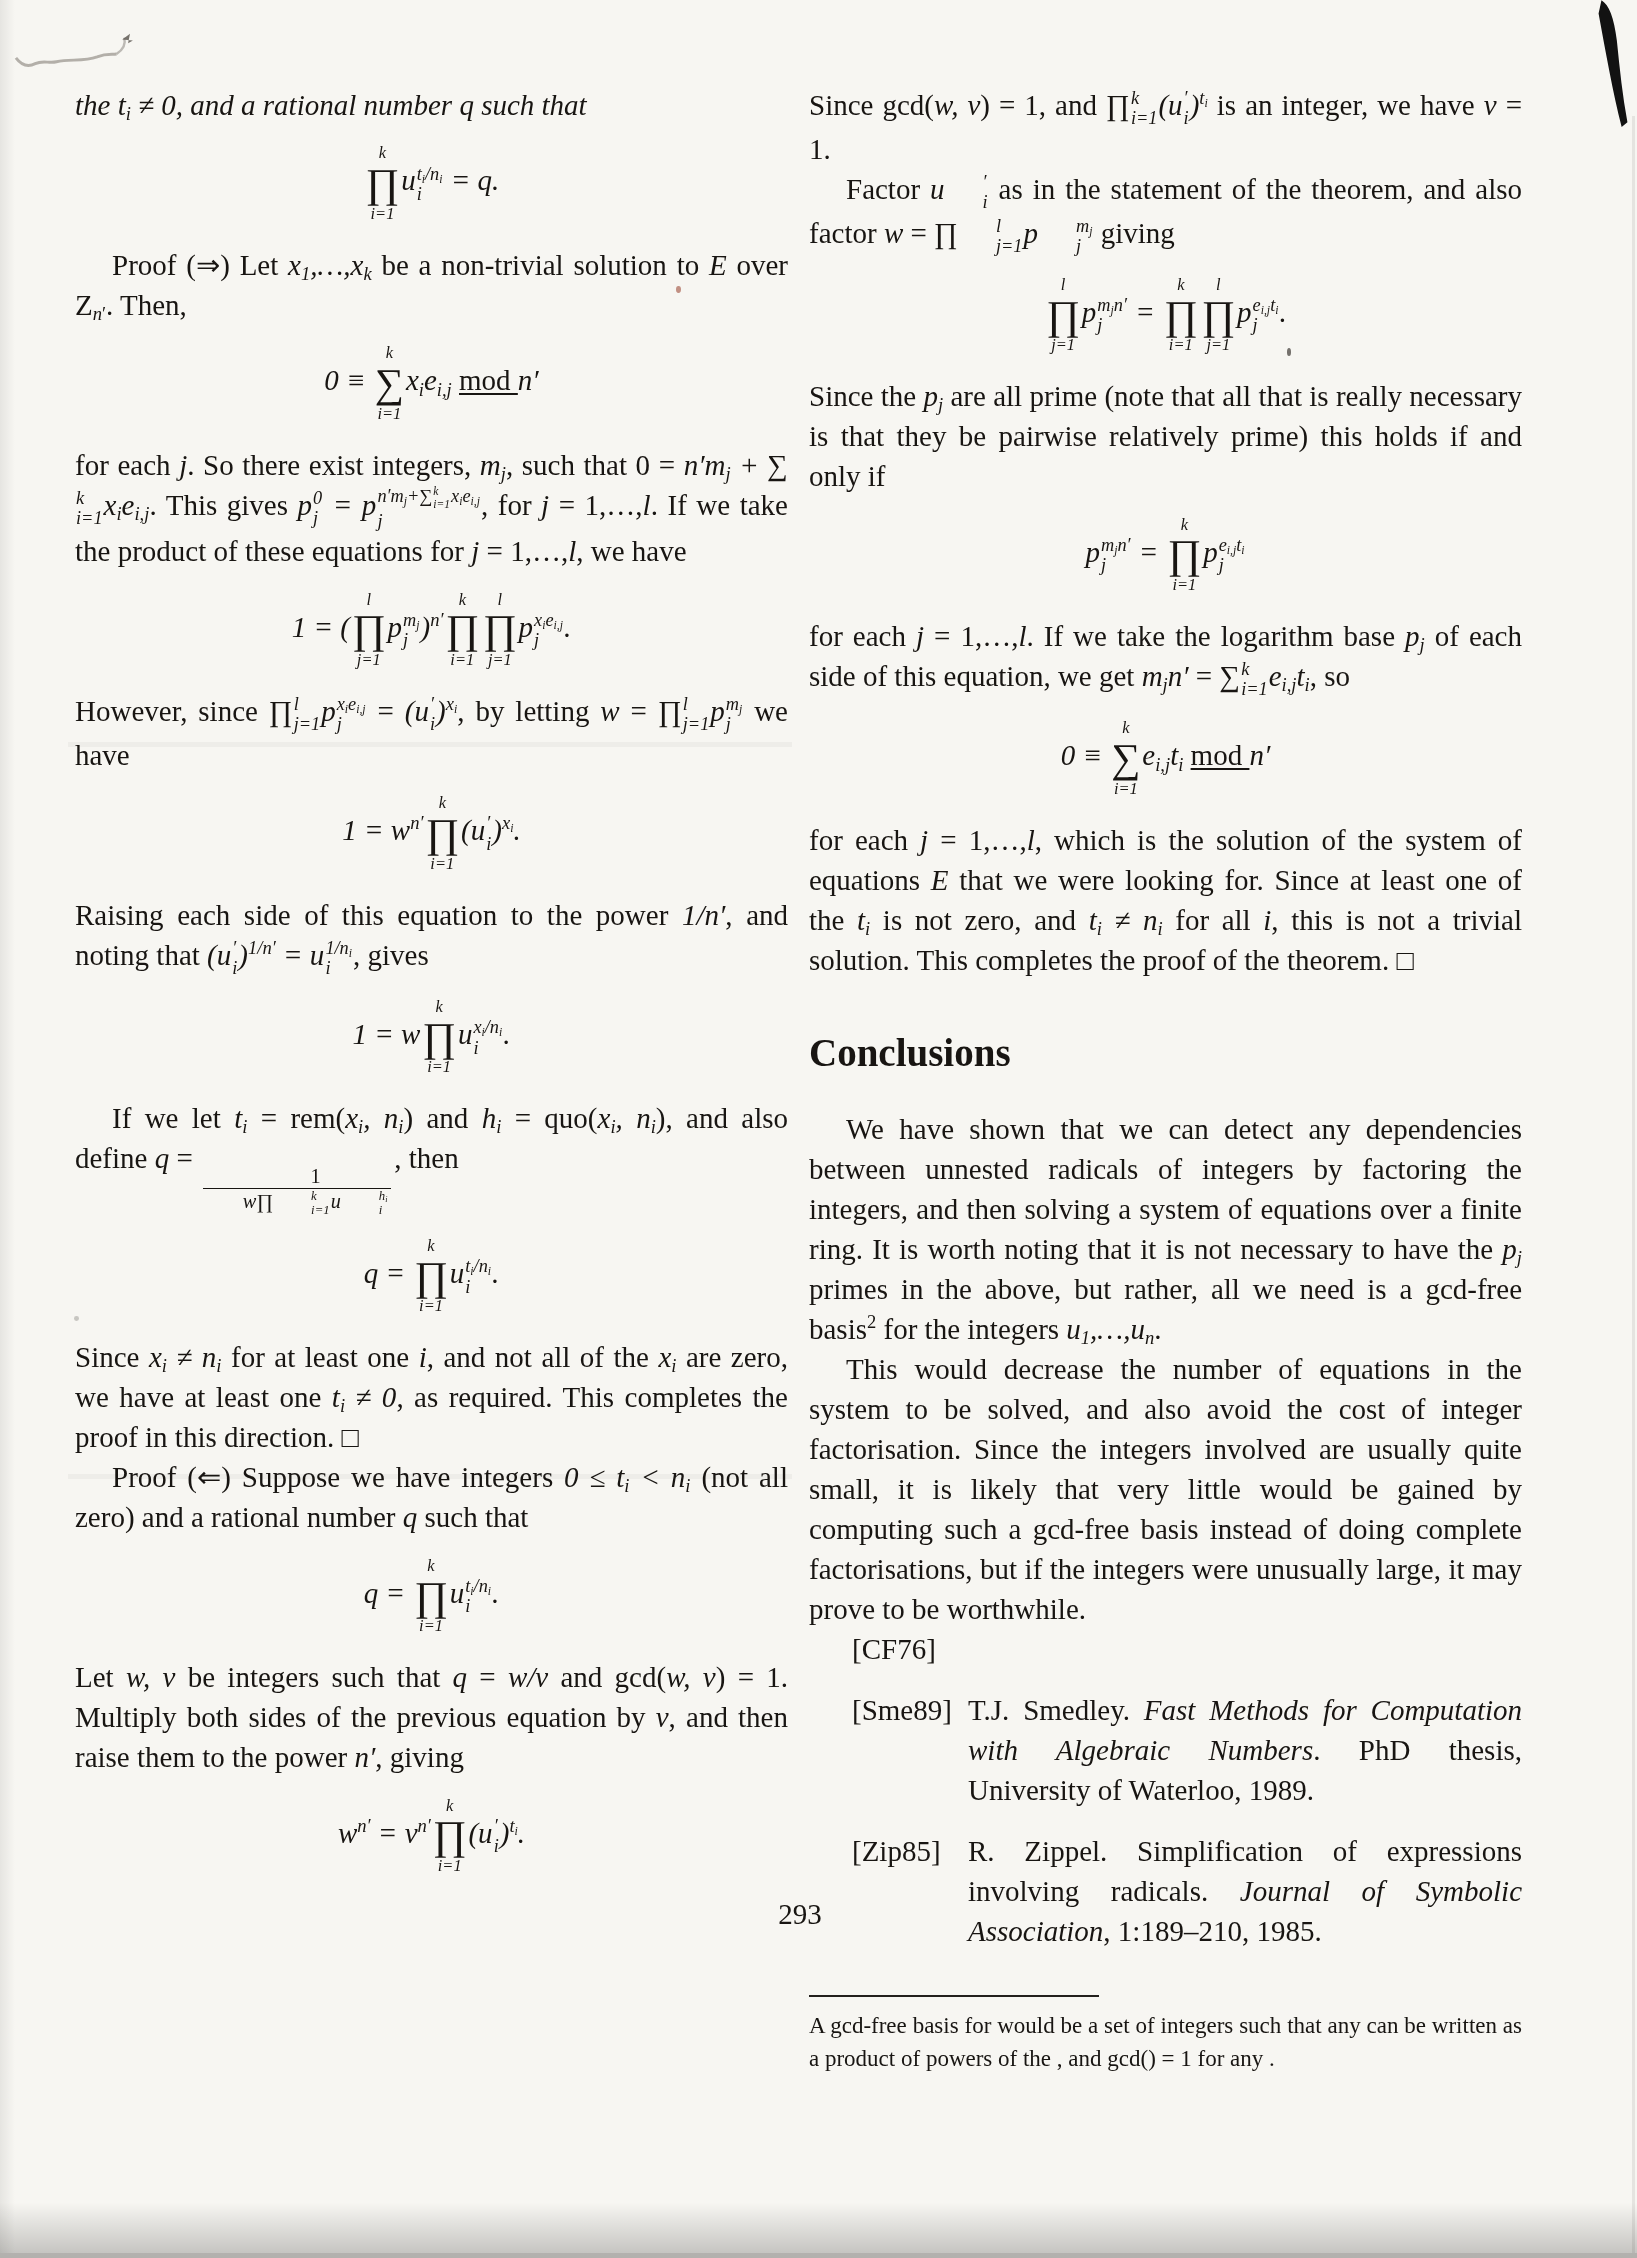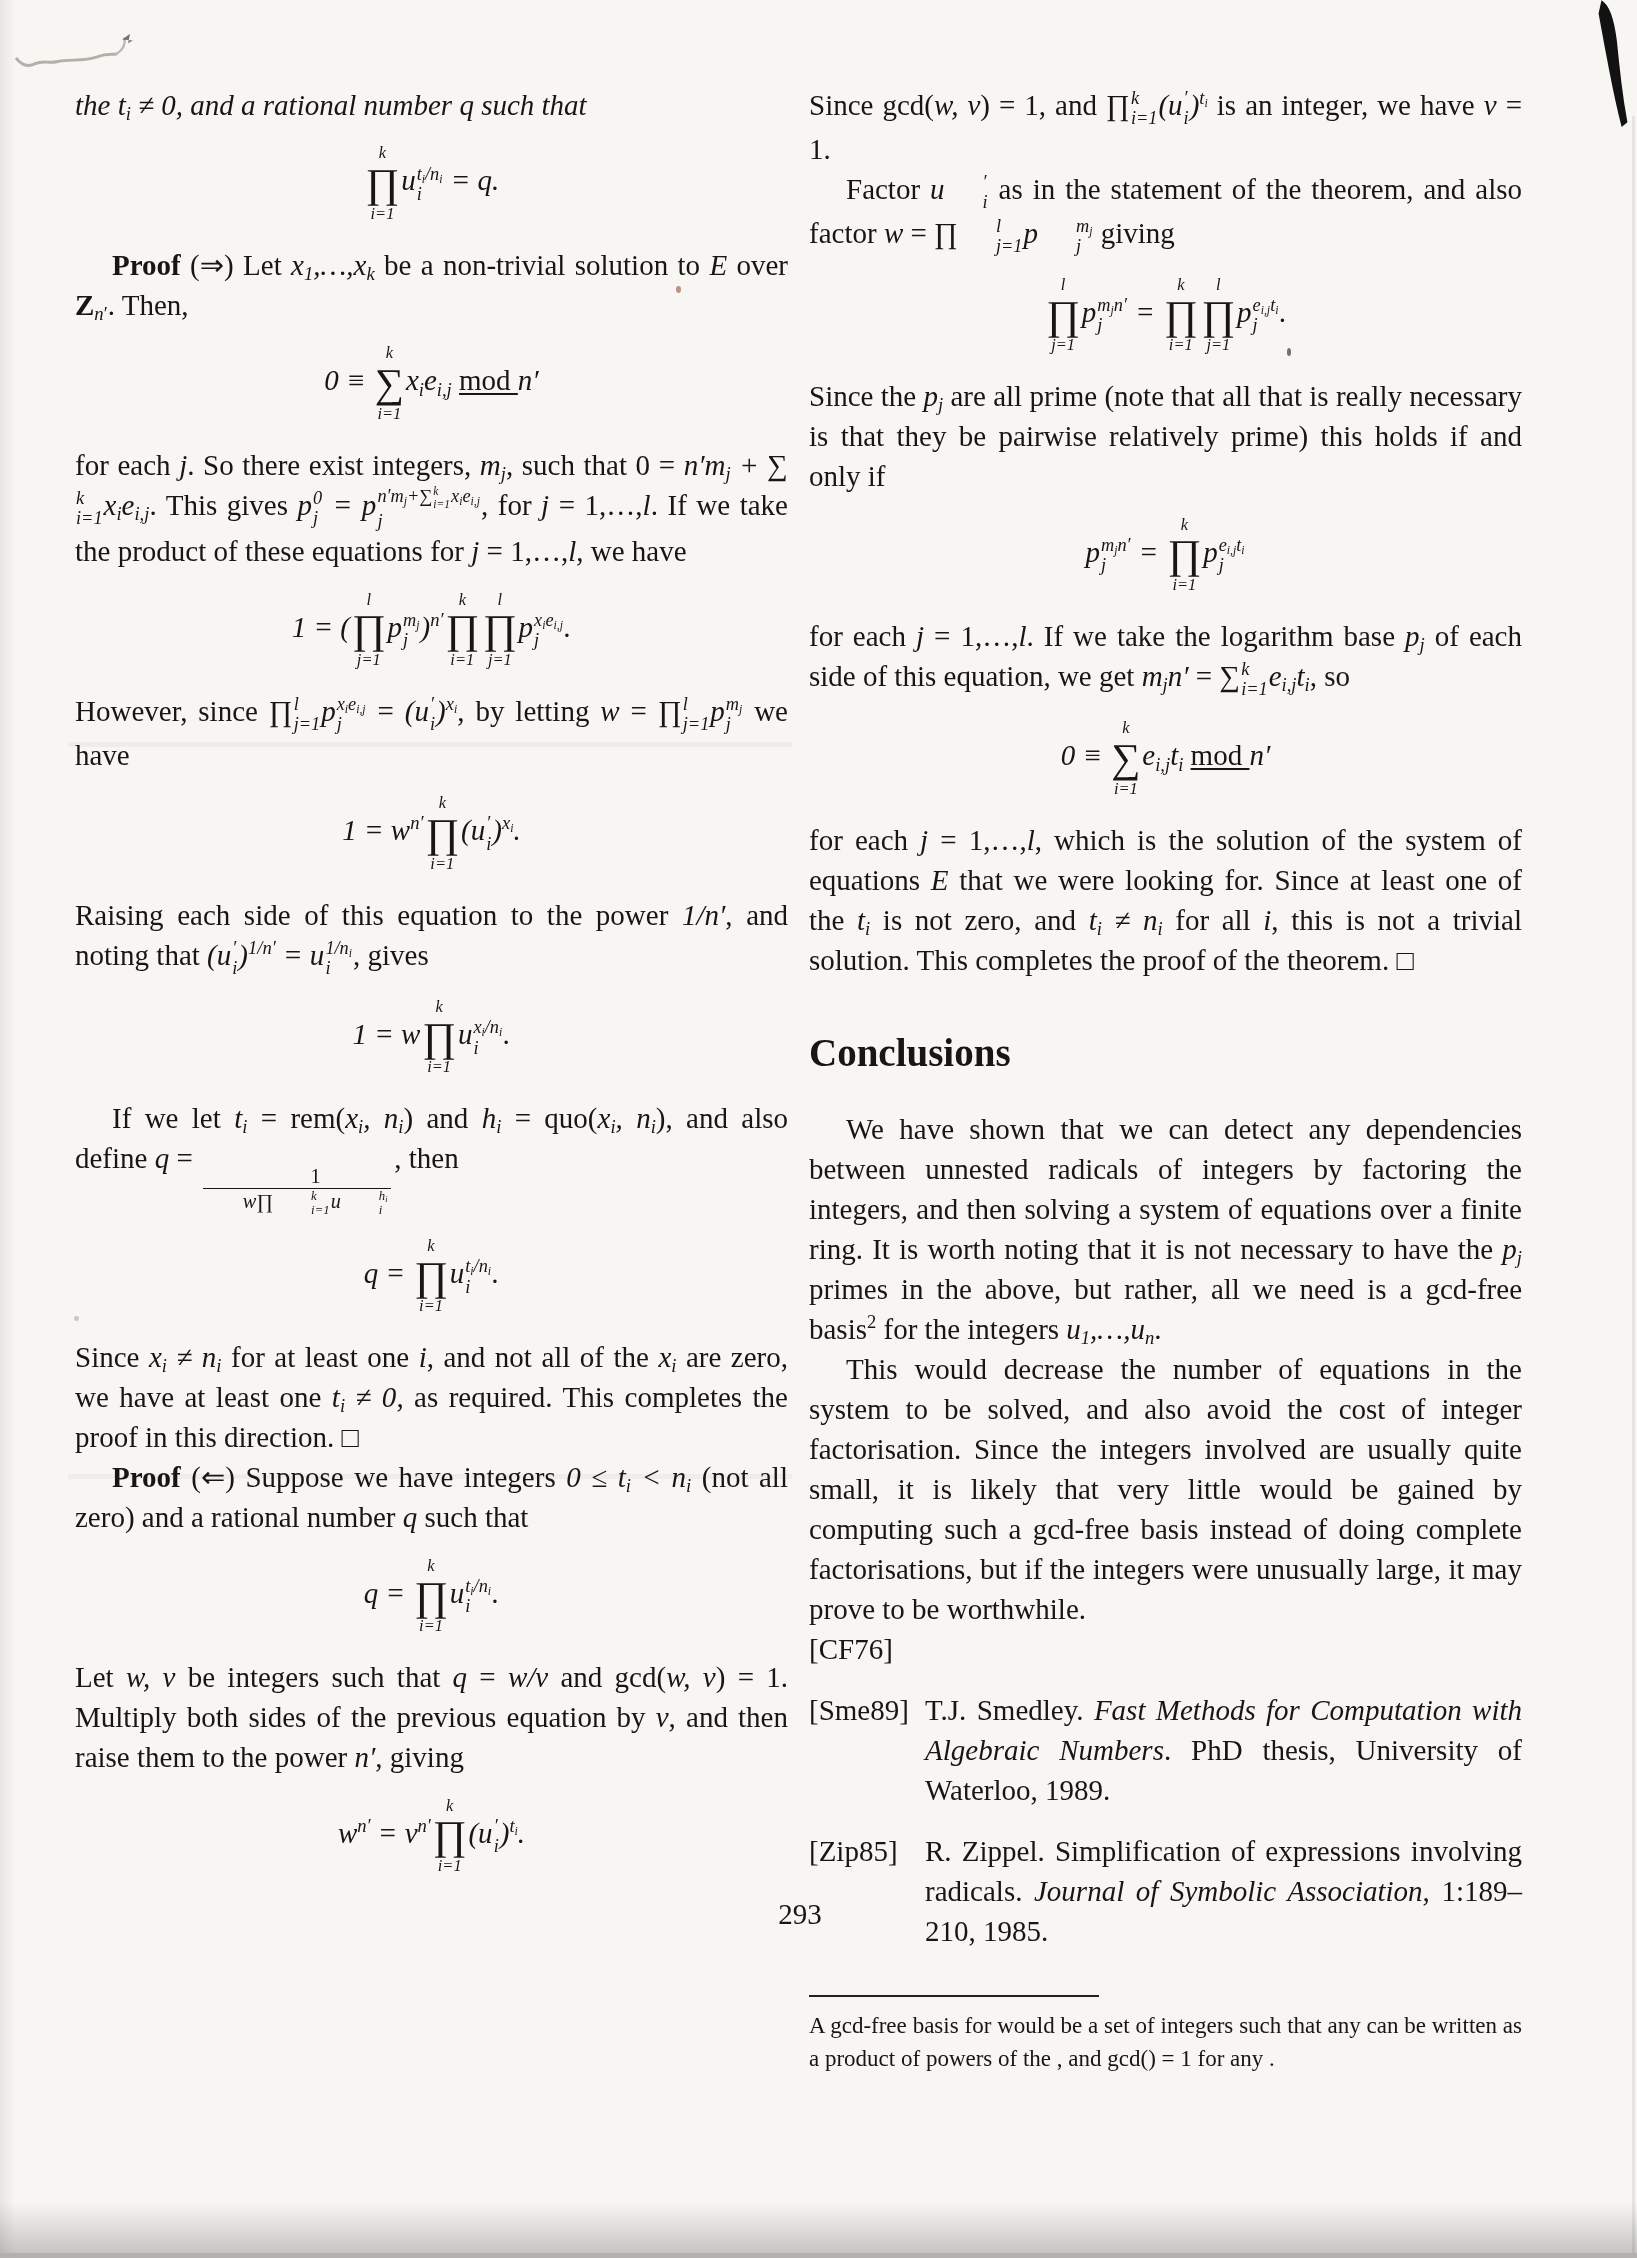--- a/index.html
+++ b/index.html
@@ -13,21 +13,21 @@
   .col { position:absolute; top:85px; width:713px; font-size:29px; line-height:1.38; }
   .col-left  { left:75px; }
   .col-right { left:809px; }
 
   .par { text-align:justify; }
   .ital { font-style:italic; }
   .ind { text-indent:37px; }
 
   .eq { text-align:center; margin:19.3px 0 21px; font-style:italic; }
 
-  .bd { font-weight:700; }
+  .bd { font-weight:400; }
   .it { font-style:italic; }
   .rm { font-style:normal;text-decoration:underline; }
 
   .bigop { display:inline-flex; flex-direction:column; align-items:center;
            vertical-align:middle; margin:0 1.9px; line-height:1; }
   .bigop .lim { font-size:16.4px; line-height:1.15; font-style:italic; }
   .bigop .opsym { font-size:41px; line-height:1.02; font-style:normal; }
 
   .stack { display:inline-flex; flex-direction:column; align-items:flex-start;
            vertical-align:middle; font-size:63%; line-height:1.12; margin:0 1px; }
@@ -36,21 +36,21 @@
   sup { font-size:64%; vertical-align:0.6em;  line-height:0; }
   sub { font-size:64%; vertical-align:-0.28em; line-height:0; }
 
   .frac { display:inline-flex; flex-direction:column; align-items:center;
           vertical-align:-0.7em; font-size:70%; line-height:1.15; margin:0 2.9px; }
   .frac .num { display:block; padding:0 2.9px; }
   .frac .den { display:block; border-top:1.9px solid currentColor; padding:0 2.9px; }
 
   .h2 { font-size:39px; font-weight:700; margin:46px 0 29px; text-align:left; }
 
-  .refrow { display:grid; grid-template-columns:116px 1fr; margin-bottom:21px; }
+  .refrow { display:grid; grid-template-columns:116px 1fr; margin-bottom:21px;margin-left:43px; }
   .reflabel { text-align:left; }
   .refbody { text-align:justify; }
 
   .footnote { margin-top:44px; font-size:23px; line-height:1.42; text-align:justify; }
   .fnrule { width:290px; border-top:2.9px solid #23201d; margin-bottom:13.5px; }
 
   .pageno { position:absolute; left:742px; top:1898px; width:116px;
             text-align:center; font-size:29px; }
 
   

